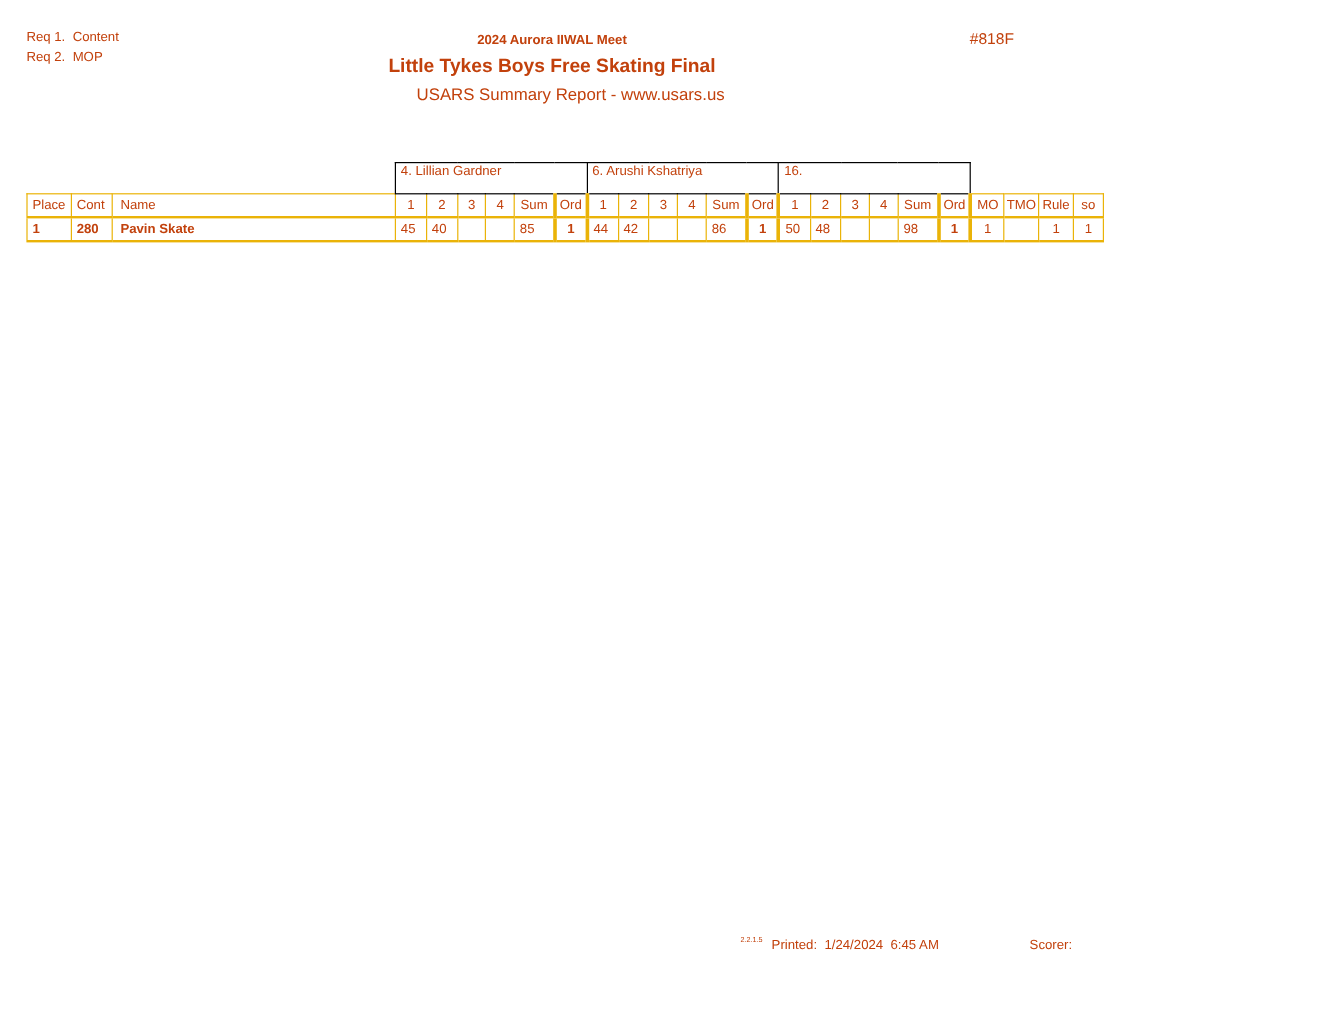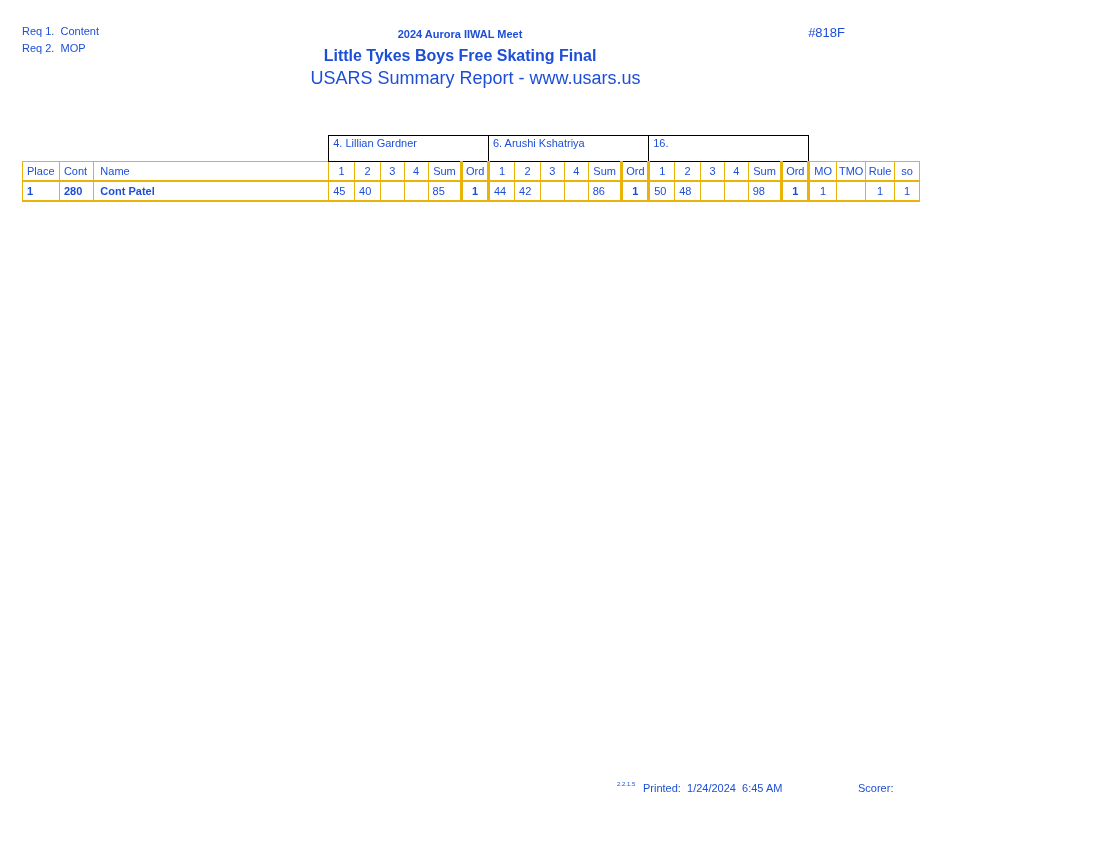--- a/index.html
+++ b/index.html
@@ -1,21 +1,21 @@
 <!DOCTYPE html>
 <html><head>
 <meta charset="utf-8">
 <style>
   html, body { margin: 0; padding: 0; background: #ffffff; }
   .page {
     position: relative;
     width: 920px;
     height: 850px;
     background: #ffffff;
-    color: #1d4ed8;
+    color: #c2410c;
     font-family: "Liberation Sans", sans-serif;
     overflow: hidden;
   }
   .pre { white-space: pre-wrap; }
 
   
   .req-block {
     position: absolute;
     left: 22px;
     top: 23px;
@@ -27,21 +27,21 @@
   .center-head {
     position: absolute;
     left: 0;
     top: 24px;
     width: 100%;
     text-align: center;
   }
   .meet-title  { font-size: 11px; font-weight: bold; line-height: 20px; }
   .venue-line  { font-size: 13px; line-height: 20px; }
   .event-title { font-size: 16px; font-weight: bold; line-height: 23px; }
-  .report-line { font-size: 18px; line-height: 23px; margin-left: 31px; }
+  .report-line { font-size: 14px; line-height: 23px; margin-left: 31px; }
 
   .event-number {
     position: absolute;
     right: 75px;
     top: 25px;
     font-size: 13px;
     font-weight: normal;
   }
 
   
@@ -178,21 +178,21 @@
         <th class="ord">Ord</th>
 
         <th>MO</th>
         <th>TMO</th>
         <th>Rule</th>
         <th>so</th>
       </tr>
       <tr class="data-row">
         <td class="lft b">1</td>
         <td class="lft b">280</td>
-        <td class="name-cell b">Cont Patel</td>
+        <td class="name-cell b">Pavin Skate</td>
 
         <td class="lft">45</td>
         <td class="lft">40</td>
         <td class="lft"></td>
         <td class="lft"></td>
         <td class="lft">85</td>
         <td class="ord b">1</td>
 
         <td class="lft">44</td>
         <td class="lft">42</td>

